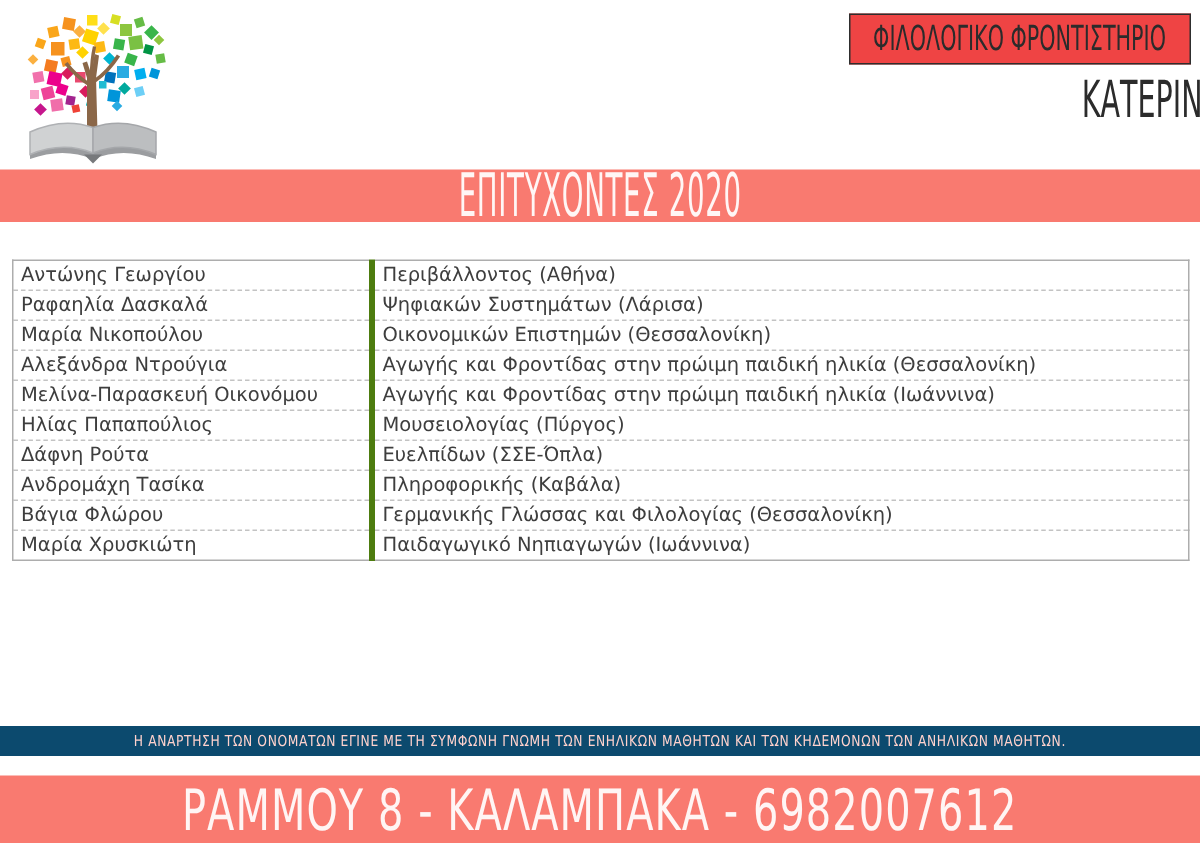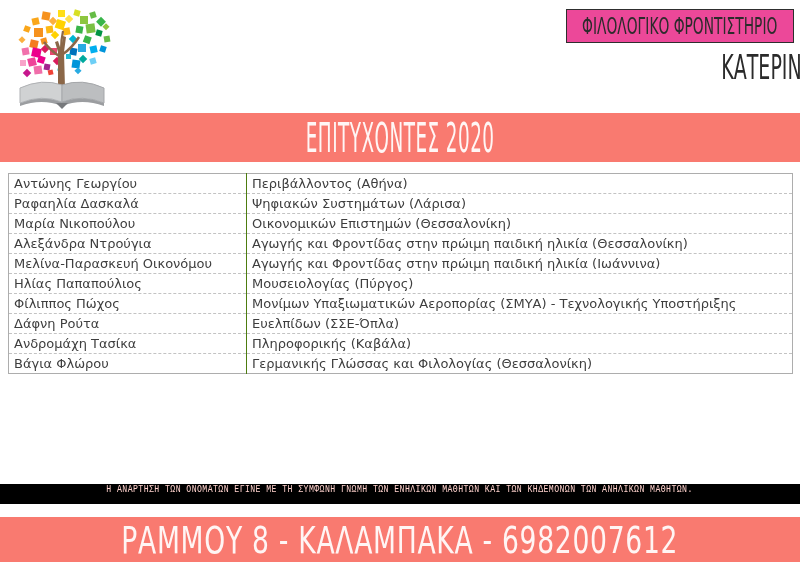--- a/index.html
+++ b/index.html
@@ -6,60 +6,60 @@
   body{
     width:800px;height:562px;position:relative;overflow:hidden;
     background:#ffffff;
     font-family:"DejaVu Sans","Liberation Sans",sans-serif;
   }
   
   .logo{position:absolute;left:6px;top:2px;width:116px;height:110px;}
   .title-box{
     position:absolute;top:9px;right:6px;width:226px;height:32px;
     border:1px solid #2e2e2e;display:flex;align-items:center;justify-content:center;
-    background:#ec4899;
+    background:#ef4444;
   }
   .title-box .condensed{
     font-size:23px;color:#2b2b2b;transform:scaleX(0.60);
   }
   .school-name{
     position:absolute;top:44px;right:2px;width:260px;height:46px;
     display:flex;align-items:center;justify-content:flex-start;
   }
   .school-name .condensed{
     font-size:34px;color:#2b2b2b;transform:scaleX(0.56);transform-origin:100% 50%;
   }
   .condensed{display:inline-block;white-space:nowrap;transform-origin:50% 50%;}
   
   .banner{
-    position:absolute;left:0;top:113px;width:800px;height:49px;
+    position:absolute;left:0;top:113px;width:800px;height:35px;
     background:#F97A70;display:flex;align-items:center;justify-content:center;
   }
   .banner .condensed{
     font-size:40px;color:rgba(255,255,255,0.93);transform:scaleX(0.46);
     letter-spacing:1px;
   }
   
   .results{
     position:absolute;left:8px;top:173px;width:785px;
     border-collapse:collapse;table-layout:fixed;
     font-size:13px;color:#3e3e3e;
   }
   .results td{
     height:19px;padding:0 4px 0 5px;vertical-align:middle;
     overflow:hidden;white-space:nowrap;
   }
-  .results td.name{width:228px;border-right:1px solid #4d7c0f;}
+  .results td.name{width:228px;border-right:4px solid #4d7c0f;}
   .results tr td{border-top:1px dashed #c3c3c3;}
   .results{border:1px solid #adadad;}
   .results tr:first-child td{border-top:none;}
   
   .disclaimer{
     position:absolute;left:0;top:484px;width:800px;height:20px;
-    background:#000000;display:flex;justify-content:center;font-family:Liberation Mono, monospace;
+    background:#0c4a6e;display:flex;align-items:center;justify-content:center;
   }
   .disclaimer .condensed{
     font-size:10px;color:#FFD2CD;letter-spacing:0.5px;transform:scaleX(0.82);
   }
   
   .footer{
     position:absolute;left:0;top:517px;width:800px;height:45px;
     background:#F97A70;display:flex;align-items:center;justify-content:center;
   }
   .footer .condensed{
@@ -167,35 +167,35 @@
       </tr>
     <tr>
         <td class="name">Μελίνα-Παρασκευή Οικονόμου</td>
         <td>Αγωγής και Φροντίδας στην πρώιμη παιδική ηλικία (Ιωάννινα)</td>
       </tr>
     <tr>
         <td class="name">Ηλίας Παπαπούλιος</td>
         <td>Μουσειολογίας (Πύργος)</td>
       </tr>
     <tr>
-        <td class="name">Φίλιππος Πώχος</td>
-        <td>Μονίμων Υπαξιωματικών Αεροπορίας (ΣΜΥΑ) - Τεχνολογικής Υποστήριξης</td>
-      </tr>
-    <tr>
         <td class="name">Δάφνη Ρούτα</td>
         <td>Ευελπίδων (ΣΣΕ-Όπλα)</td>
       </tr>
     <tr>
         <td class="name">Ανδρομάχη Τασίκα</td>
         <td>Πληροφορικής (Καβάλα)</td>
       </tr>
     <tr>
         <td class="name">Βάγια Φλώρου</td>
         <td>Γερμανικής Γλώσσας και Φιλολογίας (Θεσσαλονίκη)</td>
       </tr>
+    <tr>
+        <td class="name">Μαρία Χρυσκιώτη</td>
+        <td>Παιδαγωγικό Νηπιαγωγών (Ιωάννινα)</td>
+      </tr>
   </tbody>
 </table>
 
 <div class="disclaimer">
   <span class="condensed">Η ΑΝΑΡΤΗΣΗ ΤΩΝ ΟΝΟΜΑΤΩΝ ΕΓΙΝΕ ΜΕ ΤΗ ΣΥΜΦΩΝΗ ΓΝΩΜΗ ΤΩΝ ΕΝΗΛΙΚΩΝ ΜΑΘΗΤΩΝ ΚΑΙ ΤΩΝ ΚΗΔΕΜΟΝΩΝ ΤΩΝ ΑΝΗΛΙΚΩΝ ΜΑΘΗΤΩΝ.</span>
 </div>
 
 <div class="footer">
   <span class="condensed">ΡΑΜΜΟΥ 8 - ΚΑΛΑΜΠΑΚΑ - 6982007612</span>
 </div>

